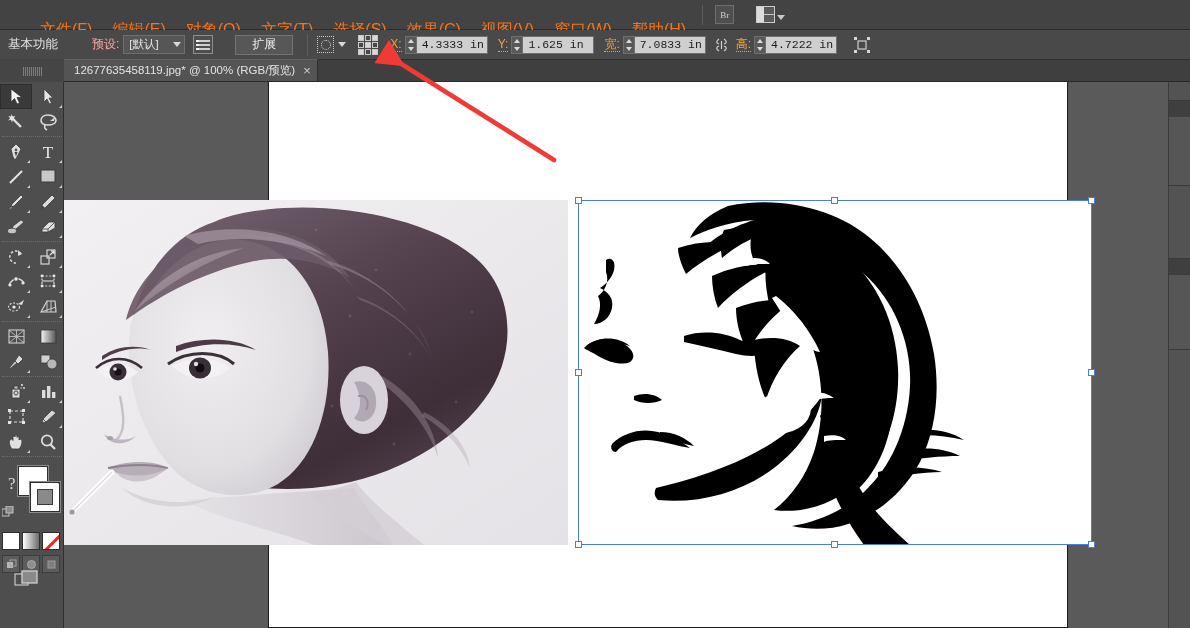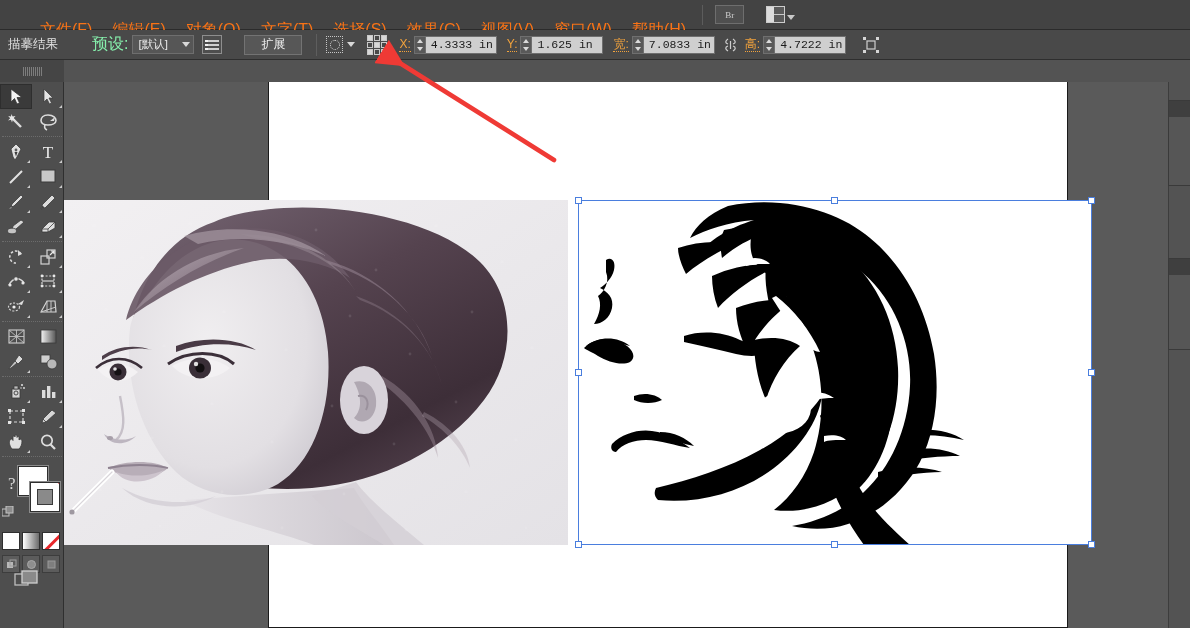--- a/index.html
+++ b/index.html
@@ -27,21 +27,21 @@
     letter-spacing: -1px;
   }
   .menu-item {
     padding: 16px 10px; height: 30px; line-height: 30px;
     color: #f97316; font-size: 16px; white-space: nowrap;
   }
   .mb-sep {
     width: 1px; height: 20px; background: #5c5c5c; margin: 0 6px;
   }
   .br-btn {
-    width: 29px; height: 19px; margin-left: 6px;
+    width: 19px; height: 19px; margin-left: 6px;
     border: 1px solid #6e6e6e; background: #4f4f4f;
     color: #cfcfcf; font-size: 9px;
     display: flex; align-items: center; justify-content: center;
     font-family: "Liberation Serif", serif;
   }
   .arrange-btn {
     margin-left: 22px; display: flex; align-items: center; gap: 2px;
   }
   .arrange-ico {
     width: 19px; height: 17px; border: 1px solid #cccccc;
@@ -90,21 +90,21 @@
 
   
   .controlbar {
     position: absolute; left: 0; top: 30px; width: 1190px; height: 30px;
     background: #494949;
     border-bottom: 1px solid #2e2e2e;
     display: flex; align-items: center;
     font-size: 12px; color: #dcdcdc;
   }
   .cb-title { padding: 0 10px 0 8px; font-size: 12.5px; color: #e2e2e2; }
-  .cb-label { color: #86efac; font-size: 16px; margin-right: 4px; }
+  .cb-label { color: #fca5a5; font-size: 12px; margin-right: 4px; }
   .cb-group { display: flex; align-items: center; }
   .preset-combo {
     height: 19px; min-width: 62px; background: #565656;
     border: 1px solid #6e6e6e;
     display: flex; align-items: center; justify-content: space-between;
     padding: 0 3px 0 5px; color: #e6e6e6; font-size: 11.5px;
   }
   .tri-down {
     width: 0; height: 0; border-left: 4px solid transparent;
     border-right: 4px solid transparent; border-top: 5px solid #d8d8d8;
@@ -396,21 +396,21 @@
     <div class="br-btn">Br</div>
 
     <div class="arrange-btn">
       <div class="arrange-ico"></div>
       <div class="caret-sm"></div>
     </div>
 
   </div>
 
   <div class="controlbar">
-    <div class="cb-title">描摹结果</div>
+    <div class="cb-title">基本功能</div>
 
     <div class="cb-group" style="margin-left:24px;">
       <span class="cb-label">预设:</span>
       <div class="preset-combo">
         <span>[默认]</span>
         <span class="tri-down"></span>
       </div>
     </div>
 
     <div class="panel-ico-btn">
@@ -491,20 +491,27 @@
       <svg width="18" height="18" viewBox="0 0 18 18">
         <rect x="5" y="5" width="8" height="8" fill="none" stroke="#cfcfcf" stroke-width="1.2"></rect>
         <rect x="1" y="1" width="3" height="3" fill="#d6d6d6"></rect>
         <rect x="14" y="1" width="3" height="3" fill="#d6d6d6"></rect>
         <rect x="1" y="14" width="3" height="3" fill="#d6d6d6"></rect>
         <rect x="14" y="14" width="3" height="3" fill="#d6d6d6"></rect>
       </svg>
     </div>
   </div>
 
+  <div class="tabbar">
+    <div class="tabbar-spacer"></div>
+    <div class="doc-tab">
+      <span>12677635458119.jpg* @ 100% (RGB/预览)</span>
+      <span class="tab-close">×</span>
+    </div>
+  </div>
 
   <div class="doc-area">
 
     <div class="artboard"></div>
 
     <div class="photo">
       <svg width="504" height="345" viewBox="0 0 504 345" preserveAspectRatio="none">
         <defs>
           <linearGradient id="bgGrad" x1="0" y1="0" x2="1" y2="1">
             <stop offset="0%" stop-color="#f2f0f2"></stop>

